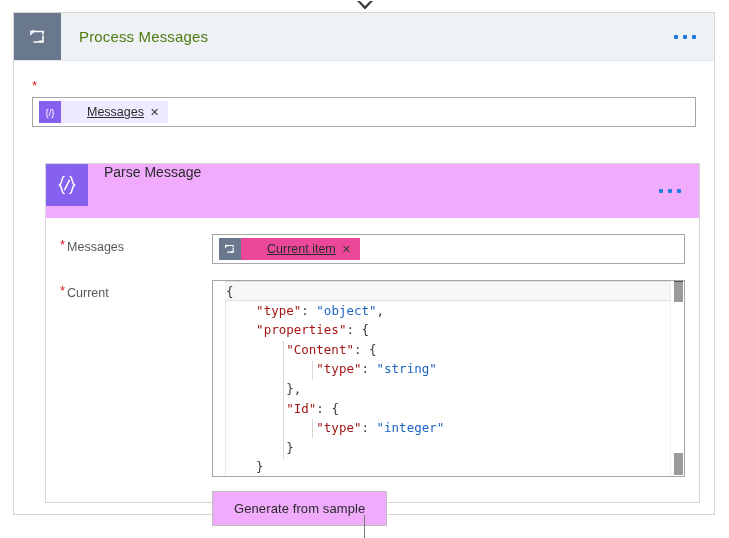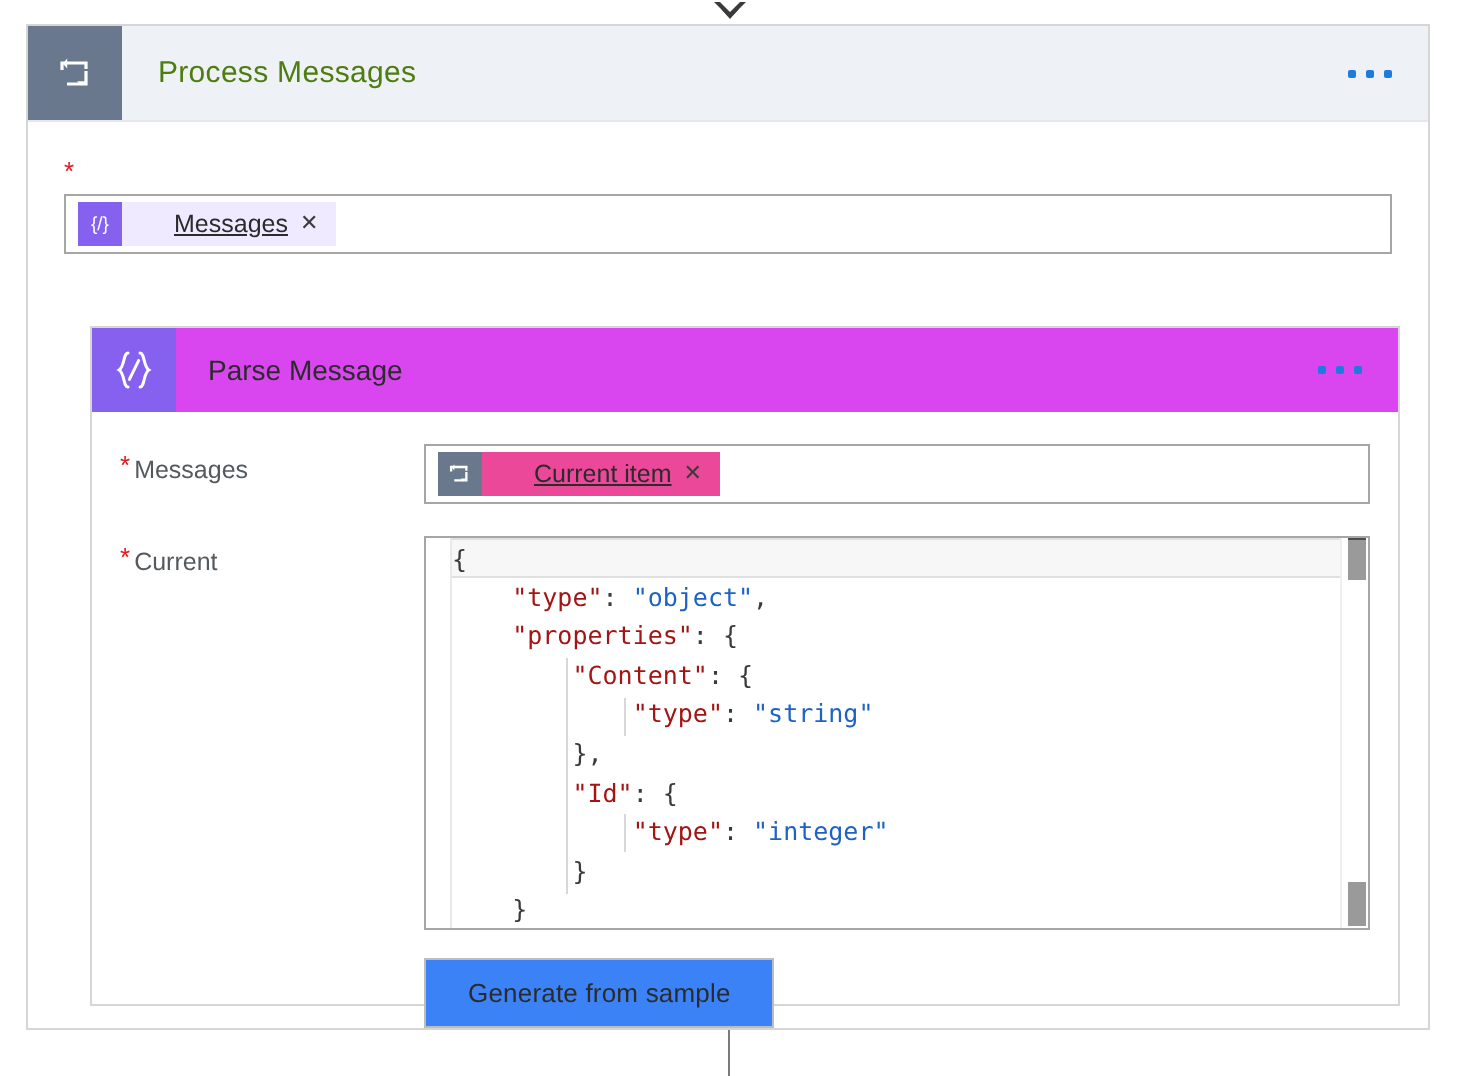--- a/index.html
+++ b/index.html
@@ -157,24 +157,23 @@
     position: absolute;
     left: 31px;
     top: 150px;
     width: 655px;
     height: 340px;
     background: #ffffff;
     border: 1px solid #d6d6d6;
     box-sizing: border-box;
   }
   .inner-header {
-    height: 42px;
-    background: #d946ef;
-    display: flex;
-    align-items: center;
+    height: 54px;
+    background: #f0abfc;
+    display: flex;
     position: relative;
   }
   .inner-icon-box {
     width: 42px; height: 42px;
     background: #8661f0;
     display: flex; align-items: center; justify-content: center;
     flex: none;
   }
   .inner-icon-box svg { display:block; }
   .inner-title {
@@ -270,21 +269,21 @@
     right: 1px; top: 0;
     width: 9px; height: 4px;
     background: #4d4d4d;
   }
 
   
   .gen-btn-wrap { padding-left: 166px; margin-top: 14px; }
   .gen-btn {
     display: inline-block;
     border: 1px solid #bdbdbd;
-    background: #3b82f6;
+    background: #f0abfc;
     color: #2b2b2b;
     font-size: 13px;
     font-family: "Liberation Sans", sans-serif;
     padding: 9px 21px;
     cursor: pointer;
     letter-spacing: .1px;
   }
 
   
   .bottom-line {

